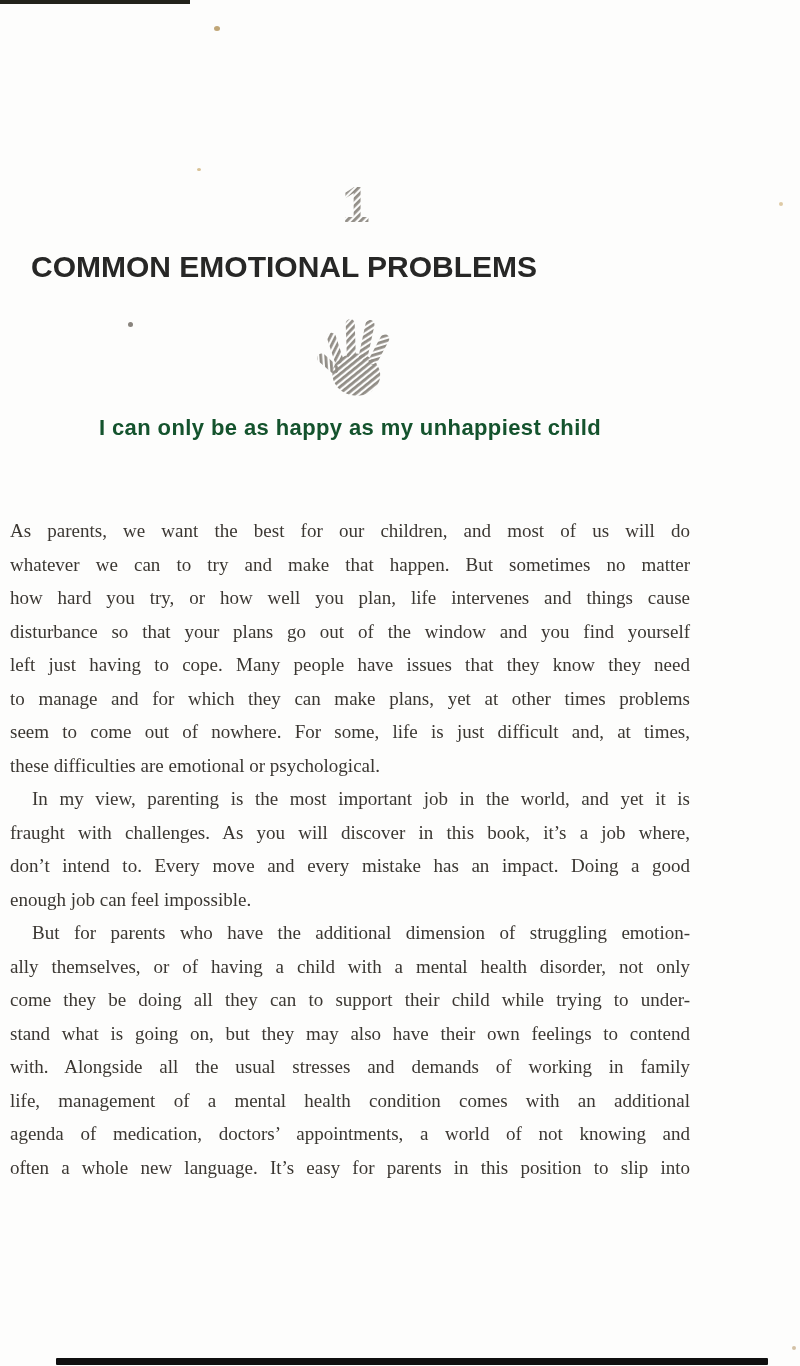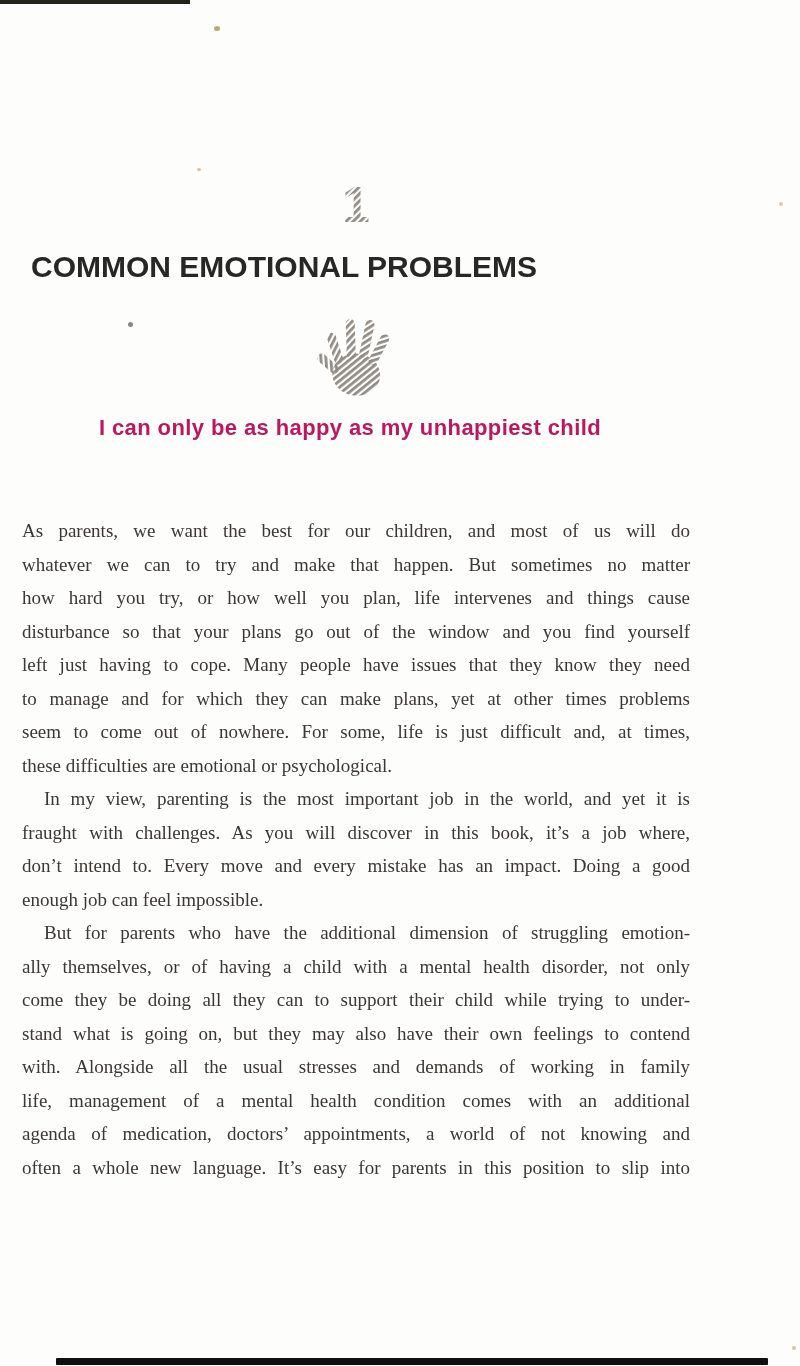--- a/index.html
+++ b/index.html
@@ -45,36 +45,35 @@
   }
   .epigraph {
     position: absolute;
     left: 0; top: 415px;
     width: 700px;
     text-align: center;
     font-family: "Liberation Sans", sans-serif;
     font-weight: 700;
     font-size: 22px;
     letter-spacing: 0.4px;
-    color: #be185d;
+    color: #14532d;
   }
   .body-text {
     position: absolute;
     left: 10px; top: 514px;
     width: 680px;
     font-size: 19px;
     line-height: 33.5px;
     color: #3b3732;
   }
   .para { margin: 0; }
   .para .line {
     text-align: justify;
     text-align-last: justify;
     white-space: normal;
-    margin-left: 12px;
   }
   .para .line.flush { text-align-last: left; }
   .para.indent .line:first-child { text-indent: 22px; }
 </style>
 </head>
 <body>
 
 <div class="page">
 
   <svg width="0" height="0" style="position:absolute" aria-hidden="true">

